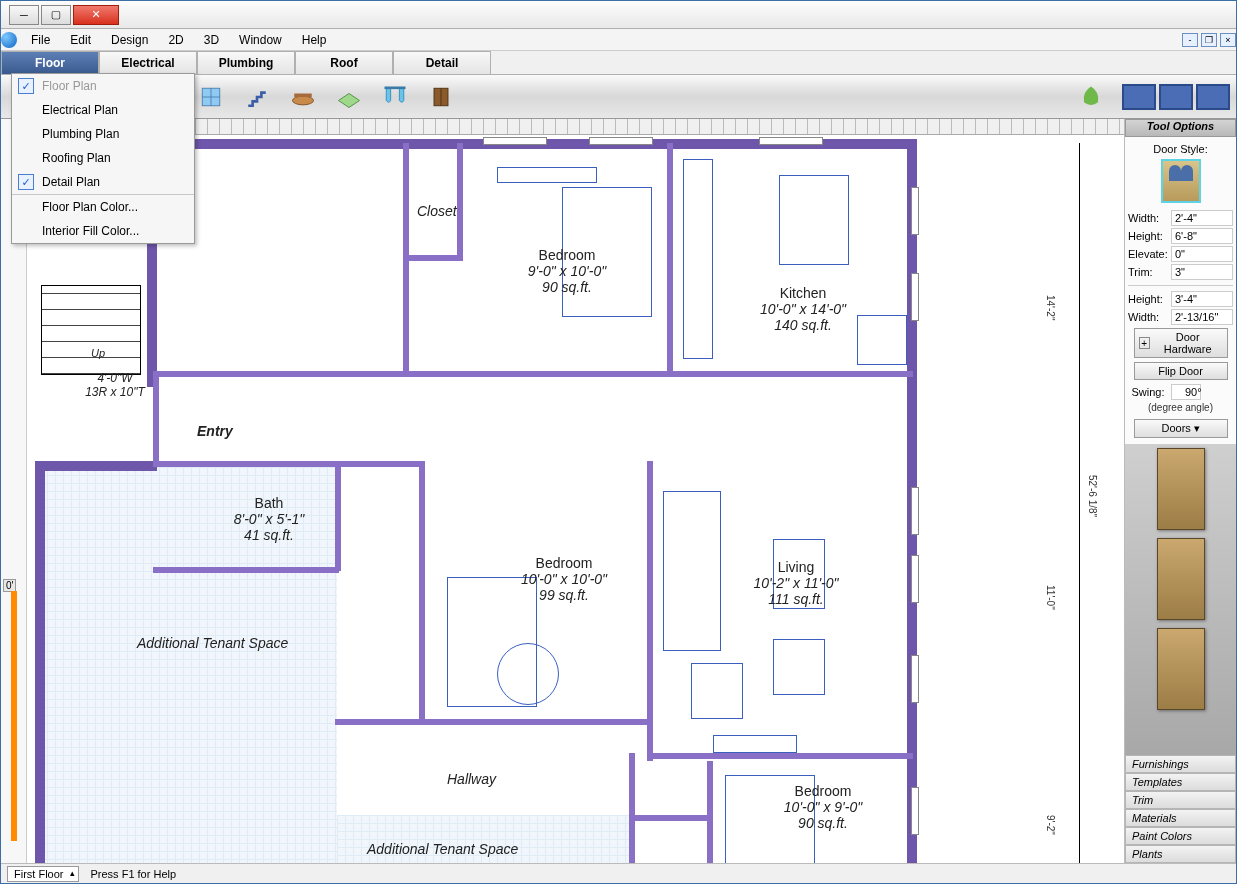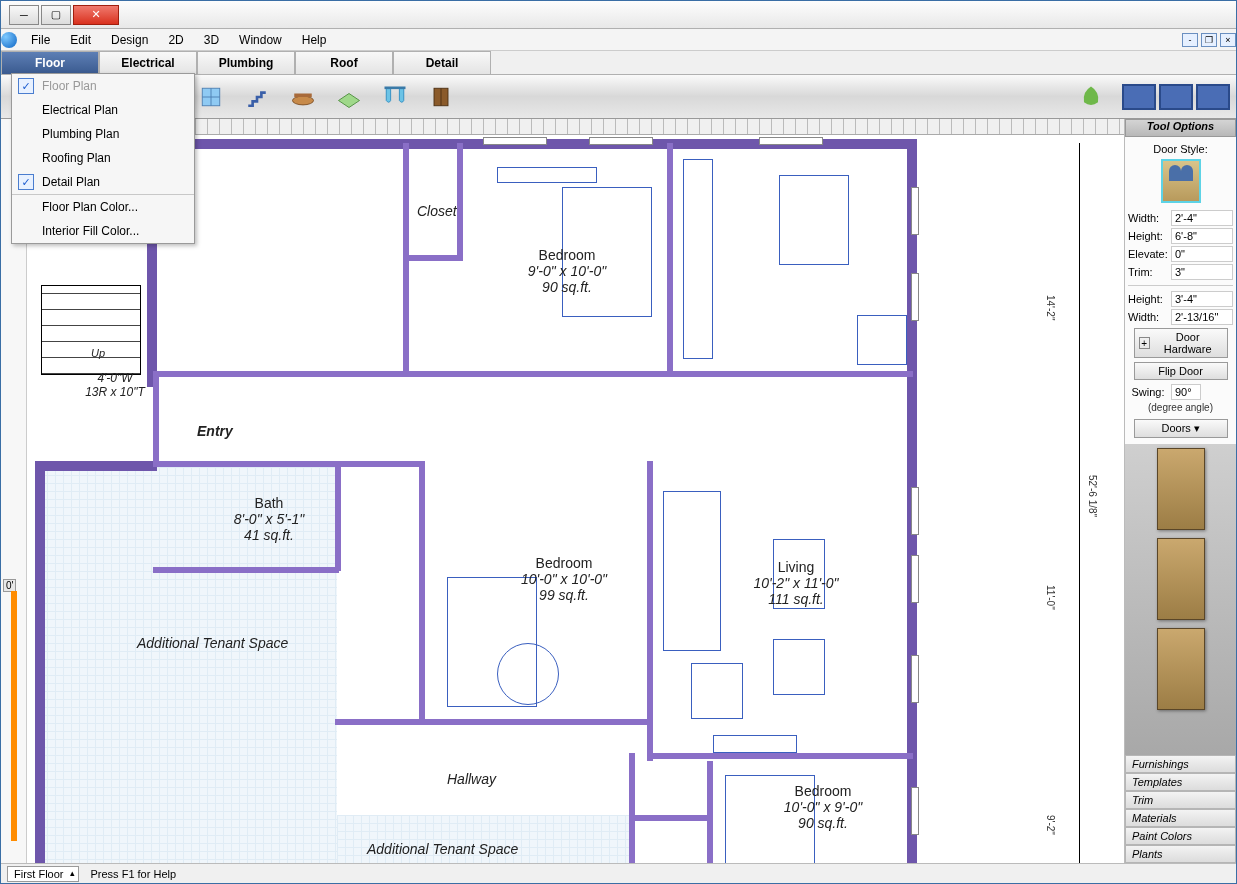--- a/index.html
+++ b/index.html
@@ -71,21 +71,21 @@
 .door-icon::after { content:''; position:absolute; top:4px; right:6px; width:12px; height:16px; background:#4a6fa8; border-radius:6px 6px 0 0;}
 .kv { width: 100%; display: flex; margin: 1px 0; align-items: center; }
 .kv label { width: 40px; text-align: left; margin-right: 3px; }
 .kv .val { flex: 1; background: #fff; border: 1px solid #ccc; padding: 1px 3px; height: 16px; }
 .rp-hr { width: 100%; border-top: 1px solid #ccc; margin: 4px 0; }
 .rp-btn { width: 94px; background: linear-gradient(#fafafa,#dedede); border: 1px solid #9a9a9a; padding: 2px 4px; margin: 2px 0; cursor: pointer; text-align: center; font-size: 11px; }
 .rp-btn.small { display:flex; align-items:center; justify-content:center; }
 .rp-btn .plus { border:1px solid #888; width:12px; height:12px; display:inline-flex; align-items:center; justify-content:center; margin-right:3px; font-size:10px;}
 .swingrow { width:100%; display:flex; align-items:center; margin:2px 0;}
 .swingrow label{ width:40px; text-align:center; margin-right:3px;}
-.swingrow .sval{ background:#fff; border:1px solid #ccc; padding:1px 3px; width:30px;}
+.swingrow .sval{ background:#fff; border:1px solid #ccc; padding:1px 13px; width:30px;}
 .rp-note { font-size:10px; color:#333; text-align:center;}
 .rp-library { flex:1; background:linear-gradient(#cfcfcf,#a8a8a8); padding:4px; display:flex; flex-direction:column; gap:8px; overflow:hidden; }
 .libdoor { width:48px; height:82px; margin:0 auto; background:linear-gradient(#caa86e,#9c7d45); border:1px solid #5a4628; box-shadow:1px 1px 3px rgba(0,0,0,.4);}
 .rp-cats { }
 .rp-cat { background: linear-gradient(#f3f3f3,#dcdcdc); border: 1px solid #b5b5b5; padding: 2px 6px; font-style: italic; cursor: pointer; }
 
 .statusbar { height: 20px; background: #f0f0f0; border-top: 1px solid #bbb; display: flex; align-items: center; padding: 0 6px; font-size: 11px; }
 .statusbar .combo { border: 1px solid #9a9a9a; background: #fff; padding: 1px 14px 1px 6px; margin-right: 12px; position: relative; }
 .statusbar .combo::after { content: '▴'; position: absolute; right: 3px; font-size: 9px; }
 
@@ -254,20 +254,21 @@
           <div class="furn" style="left:470px; top:508px; width:62px; height:62px; border-radius:50%;"></div>
           <div class="furn" style="left:636px; top:356px; width:58px; height:160px;"></div>
           <div class="furn" style="left:746px; top:404px; width:52px; height:70px;"></div>
           <div class="furn" style="left:746px; top:504px; width:52px; height:56px;"></div>
           <div class="furn" style="left:664px; top:528px; width:52px; height:56px;"></div>
           <div class="furn" style="left:686px; top:600px; width:84px; height:18px;"></div>
           <div class="furn" style="left:698px; top:640px; width:90px; height:110px;"></div>
 
           <div class="room-label" style="left:390px; top:68px;"><span>Closet</span></div>
           <div class="room-label" style="left:470px; top:112px; width:140px;"><span class="nm">Bedroom</span><br><span>9'-0" x 10'-0"</span><br><span>90 sq.ft.</span></div>
+          <div class="room-label" style="left:706px; top:150px; width:140px;"><span class="nm">Kitchen</span><br><span>10'-0" x 14'-0"</span><br><span>140 sq.ft.</span></div>
           <div class="room-label" style="left:170px; top:288px;font-weight:bold;"><span>Entry</span></div>
           <div class="room-label" style="left:182px; top:360px; width:120px;"><span class="nm">Bath</span><br><span>8'-0" x 5'-1"</span><br><span>41 sq.ft.</span></div>
           <div class="room-label" style="left:462px; top:420px; width:150px;"><span class="nm">Bedroom</span><br><span>10'-0" x 10'-0"</span><br><span>99 sq.ft.</span></div>
           <div class="room-label" style="left:704px; top:424px; width:130px;"><span class="nm">Living</span><br><span>10'-2" x 11'-0"</span><br><span>111 sq.ft.</span></div>
           <div class="room-label" style="left:420px; top:636px;font-style:italic;"><span>Hallway</span></div>
           <div class="room-label" style="left:110px; top:500px;"><span>Additional Tenant Space</span></div>
           <div class="room-label" style="left:340px; top:706px;"><span>Additional Tenant Space</span></div>
           <div class="room-label" style="left:726px; top:648px; width:140px;"><span class="nm">Bedroom</span><br><span>10'-0" x 9'-0"</span><br><span>90 sq.ft.</span></div>
 
           <div class="room-label" style="left:48px; top:236px; width:80px; font-size:12px;"><span>4'-0"W</span><br><span>13R x 10"T</span></div>

